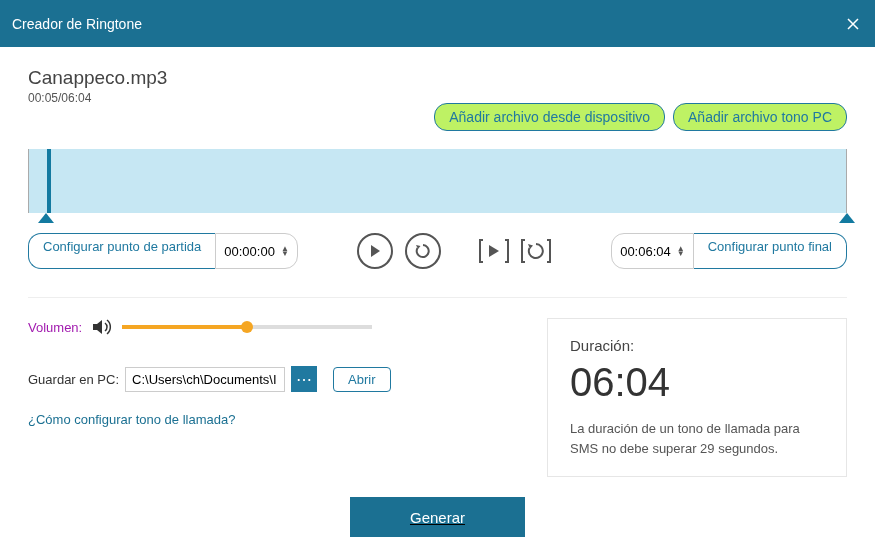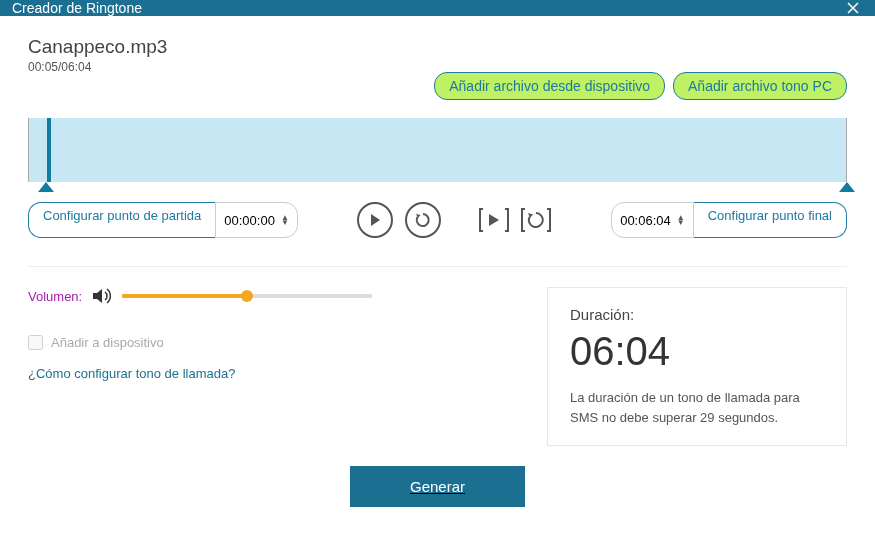--- a/index.html
+++ b/index.html
@@ -1,17 +1,17 @@
 <!DOCTYPE html>
 <html><head>
 <meta charset="utf-8">
 <style>
 * { box-sizing: border-box; margin: 0; padding: 0; font-family: -apple-system, "Segoe UI", Arial, sans-serif; }
 body { background: #fff; width: 875px; height: 537px; overflow: hidden; }
-.titlebar { background: #1b7092; height: 16px; display: flex; align-items: center; padding: 0 12px; color: #fff; font-size: 14px; }
+.titlebar { background: #1b7092; height: 47px; display: flex; align-items: center; padding: 0 12px; color: #fff; font-size: 14px; }
 .titlebar .title { flex: 1; }
 .titlebar .close { width: 20px; height: 20px; cursor: pointer; display: flex; align-items: center; justify-content: center; }
 .content { padding: 20px 28px 10px 28px; }
 .header-row { display: flex; align-items: flex-start; margin-bottom: 18px; }
 .file-info { flex: 1; }
 .file-name { font-size: 19px; color: #444; margin-bottom: 2px; }
 .file-time { font-size: 12px; color: #555; }
 .header-btns { display: flex; gap: 8px; }
 .outline-btn { border: 1px solid #2079a0; color: #2079a0; background: #bef264; border-radius: 13px; padding: 5px 14px; font-size: 14px; cursor: pointer; margin-top: 36px; }
 .waveform-wrap { position: relative; margin-bottom: 10px; }
@@ -158,25 +158,27 @@
               <path d="M13 5 A5 5 0 0 1 13 13" stroke="#333" stroke-width="1.5" fill="none"></path>
               <path d="M15 2 A9 9 0 0 1 15 16" stroke="#333" stroke-width="1.5" fill="none"></path>
             </svg>
         </span>
         <div class="slider-track">
           <div class="slider-fill"></div>
           <div class="slider-thumb"></div>
         </div>
       </div>
 
+      <div class="save-row">
+        <span class="save-label">Guardar en PC:</span>
+        <input class="path-input" value="C:\Users\ch\Documents\I" style="">
+        <button class="browse-btn">⋯</button>
+        <button class="open-btn">Abrir</button>
+      </div>
 
-      <div class="check-row">
-        <input type="checkbox" disabled="" style="">
-        <span class="check-label">Añadir a dispositivo</span>
-      </div>
 
       <a class="link">¿Cómo configurar tono de llamada?</a>
     </div>
 
     <div class="lower-right">
       <div class="dur-label">Duración:</div>
       <div class="dur-value">06:04</div>
       <div class="dur-note">La duración de un tono de llamada para SMS no debe superar 29 segundos.</div>
     </div>
   </div>

